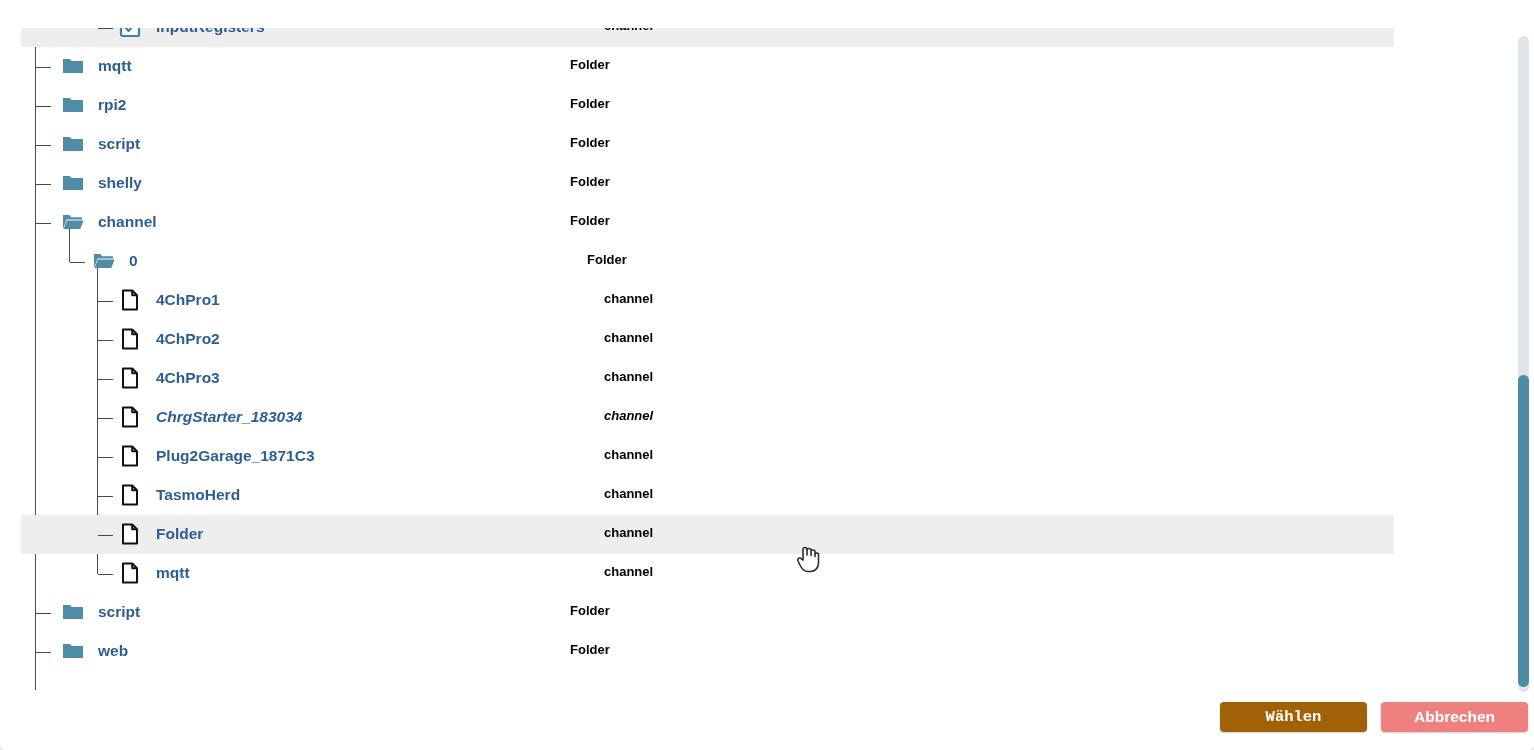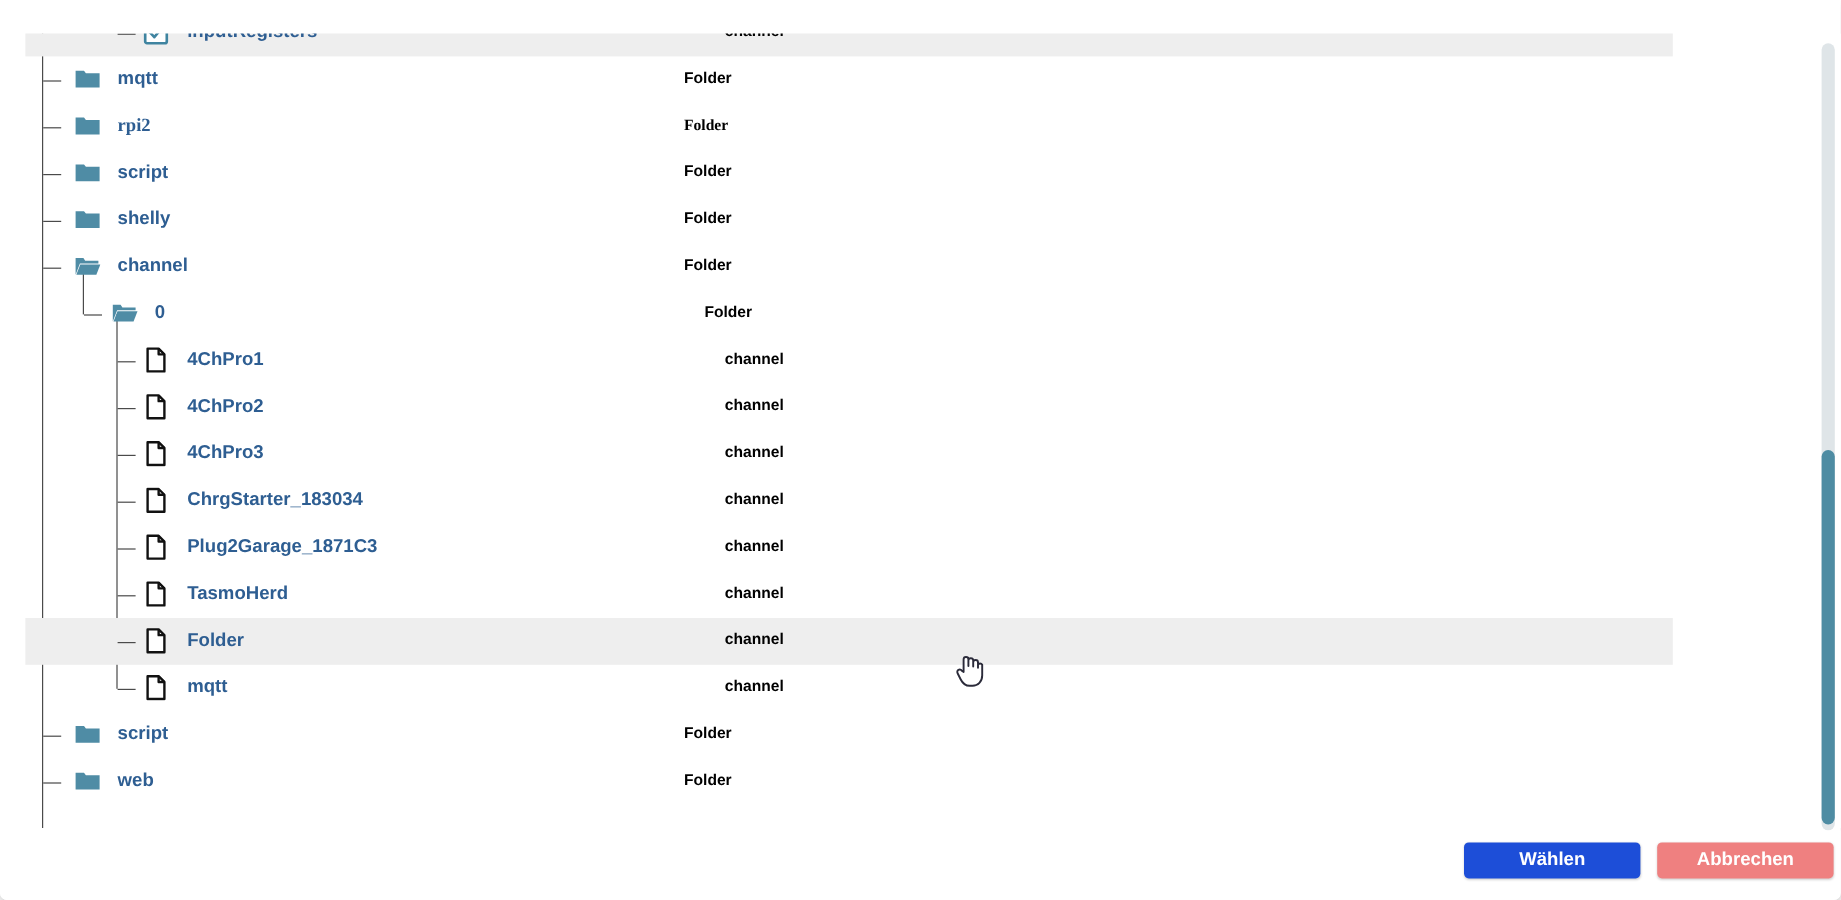--- a/index.html
+++ b/index.html
@@ -156,21 +156,22 @@
     color: #ffffff;
     font-family: "Liberation Sans", sans-serif;
     font-size: 15.5px;
     font-weight: bold;
     cursor: pointer;
     box-shadow: 0 1px 2px rgba(0,0,0,0.18);
   }
   #btn-select {
     right: 167px;
     width: 147px;
-    background: #1d4ed8;
+    background: #a16207;
+    font-family: Liberation Mono, monospace;
   }
   #btn-cancel {
     right: 6px;
     width: 147px;
     background: #ef8080;
   }
 
   
   #cursor {
     position: absolute;
@@ -203,21 +204,21 @@
           <span class="row-type" style="left: 583px;">channel</span>
         </div>
         <div class="row" style="top: 19px;">
           <div class="elbow" style="left: 15px; top: 19.5px;"></div>
           <span class="icon" style="left: 41px;"><svg width="22" height="22" viewBox="0 0 22 22">
               <path d="M1 4 L8 4 L9.6 6 L21 6 L21 18 L1 18 Z" fill="#4f8ca5"></path>
             </svg></span>
           <span class="row-label" style="left: 77px;">mqtt</span>
           <span class="row-type" style="left: 549px;">Folder</span>
         </div>
-        <div class="row" style="top: 58px; font-family: Liberation Serif, serif;">
+        <div class="row" style="top: 58px;">
           <div class="elbow" style="left: 15px; top: 19.5px;"></div>
           <span class="icon" style="left: 41px;"><svg width="22" height="22" viewBox="0 0 22 22">
               <path d="M1 4 L8 4 L9.6 6 L21 6 L21 18 L1 18 Z" fill="#4f8ca5"></path>
             </svg></span>
           <span class="row-label" style="left: 77px;">rpi2</span>
           <span class="row-type" style="left: 549px;">Folder</span>
         </div>
         <div class="row" style="top: 97px;">
           <div class="elbow" style="left: 15px; top: 19.5px;"></div>
           <span class="icon" style="left: 41px;"><svg width="22" height="22" viewBox="0 0 22 22">
@@ -272,21 +273,21 @@
         </div>
         <div class="row" style="top: 331px;">
           <div class="elbow" style="left: 77px; top: 19.5px;"></div>
           <span class="icon" style="left: 98px;"><svg width="22" height="22" viewBox="0 0 22 22">
               <path d="M4 1.5 L13.2 1.5 L18 6.3 L18 20.5 L4 20.5 Z" fill="#ffffff" stroke="#111111" stroke-width="2" stroke-linejoin="round"></path>
               <path d="M13.2 1.5 L13.2 6.3 L18 6.3" fill="none" stroke="#111111" stroke-width="2" stroke-linejoin="round"></path>
             </svg></span>
           <span class="row-label" style="left: 135px;">4ChPro3</span>
           <span class="row-type" style="left: 583px;">channel</span>
         </div>
-        <div class="row" style="top: 370px;">
+        <div class="row" style="top: 370px; font-style: italic;">
           <div class="elbow" style="left: 77px; top: 19.5px;"></div>
           <span class="icon" style="left: 98px;"><svg width="22" height="22" viewBox="0 0 22 22">
               <path d="M4 1.5 L13.2 1.5 L18 6.3 L18 20.5 L4 20.5 Z" fill="#ffffff" stroke="#111111" stroke-width="2" stroke-linejoin="round"></path>
               <path d="M13.2 1.5 L13.2 6.3 L18 6.3" fill="none" stroke="#111111" stroke-width="2" stroke-linejoin="round"></path>
             </svg></span>
           <span class="row-label" style="left: 135px;">ChrgStarter_183034</span>
           <span class="row-type" style="left: 583px;">channel</span>
         </div>
         <div class="row" style="top: 409px;">
           <div class="elbow" style="left: 77px; top: 19.5px;"></div>

